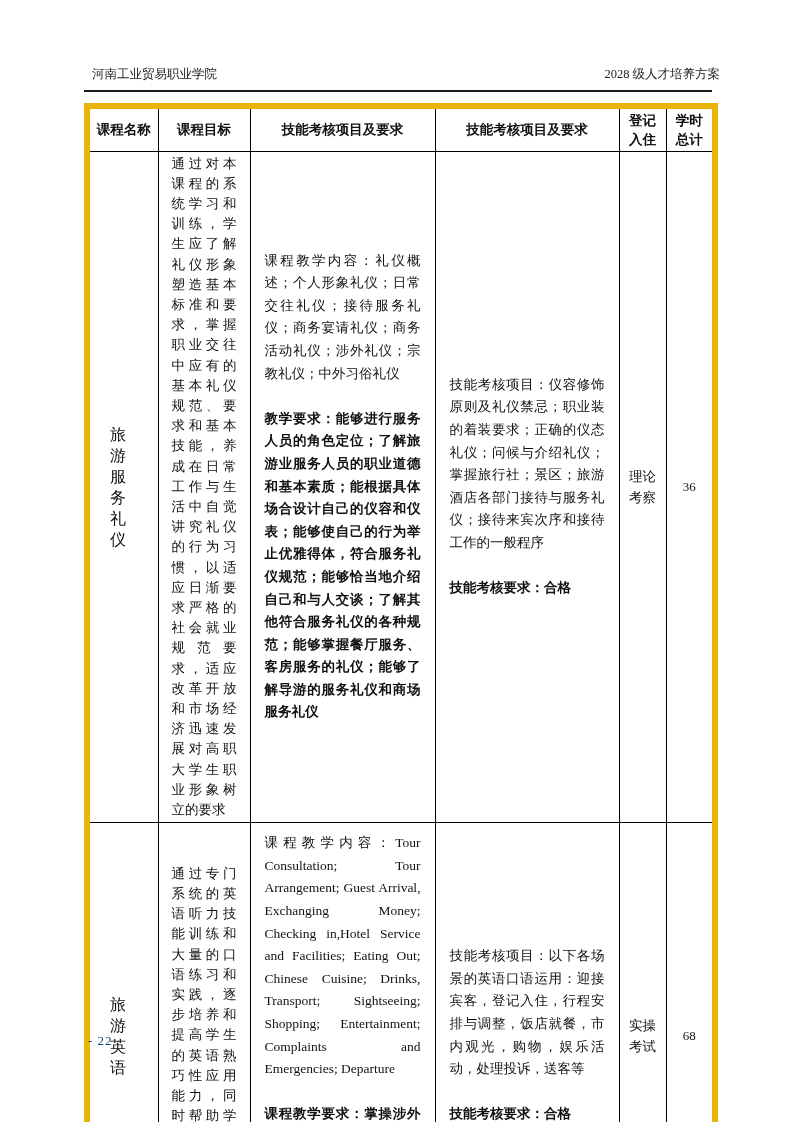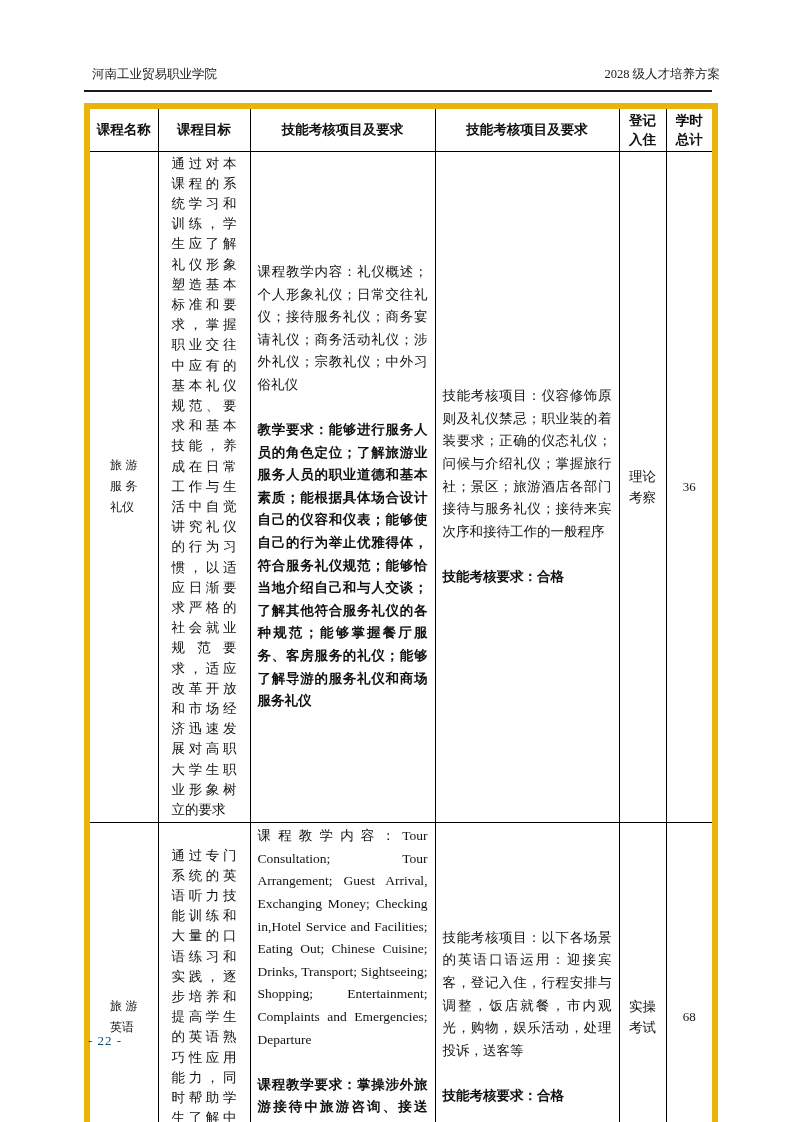--- a/index.html
+++ b/index.html
@@ -52,38 +52,38 @@
   tr.row-1 { height: 512px; }
   tr.row-2 { height: 350px; }
   th.hcell {
     font-weight: bold;
     font-size: 13.5px;
     line-height: 19px;
     text-align: center;
     padding: 0 3px;
   }
   td.c-name {
-    font-size: 12px;
+    font-size: 16px;
     line-height: 21px;
     text-align: justify;
     padding: 0 20px;
   }
   td.c-obj {
     font-size: 13.5px;
     line-height: 20.2px;
     text-align: justify;
     padding: 2px 13px;
   }
   td.c-content, td.c-assess {
     font-size: 13.5px;
     line-height: 22.6px;
     text-align: justify;
     padding: 2px 7px;
   }
-  td.c-content p, td.c-assess p { margin: 0; }
+  td.c-content p, td.c-assess p { margin: 7px; }
   td.c-content p + p, td.c-assess p + p { margin-top: 22.6px; font-weight: bold; }
   td.c-method {
     font-size: 13.5px;
     line-height: 21px;
     text-align: center;
     padding: 0 4px;
     margin-left: 42px;
   }
   td.c-hours {
     font-size: 13px;

